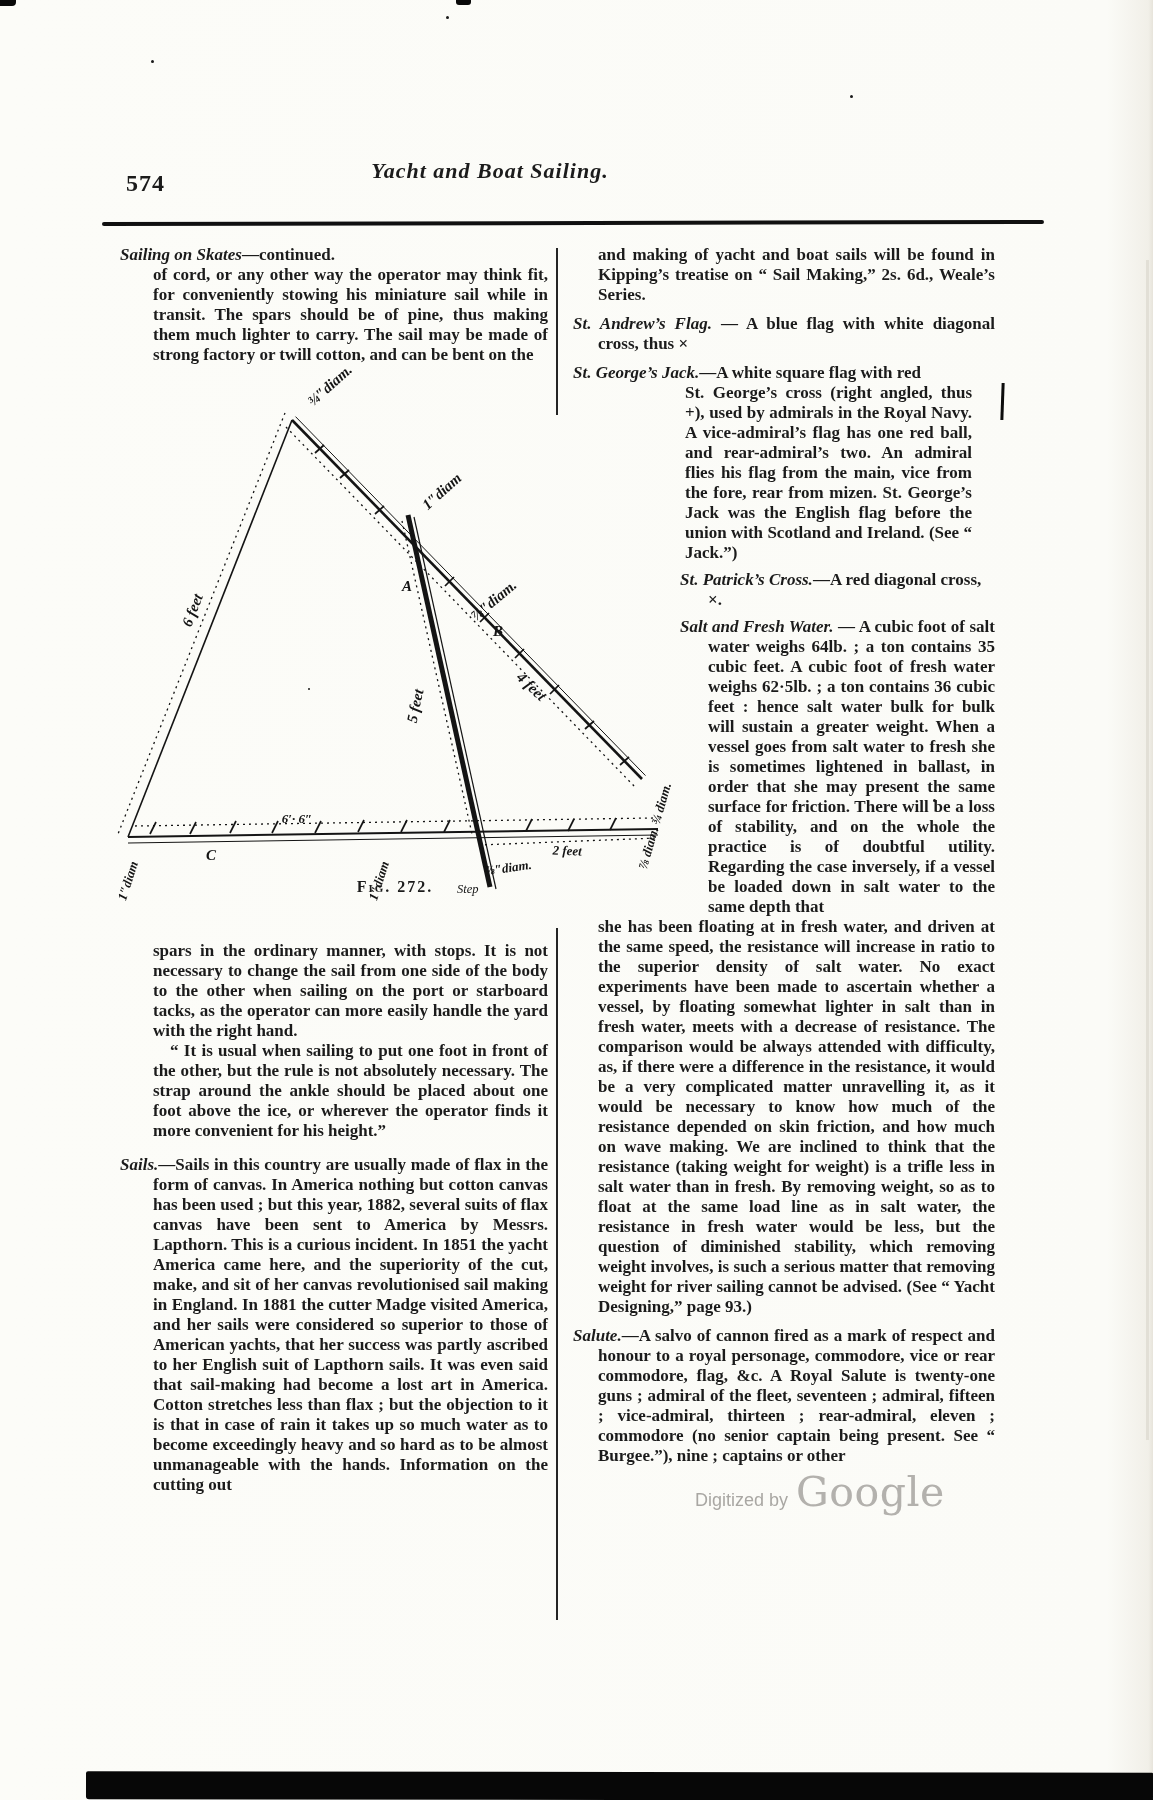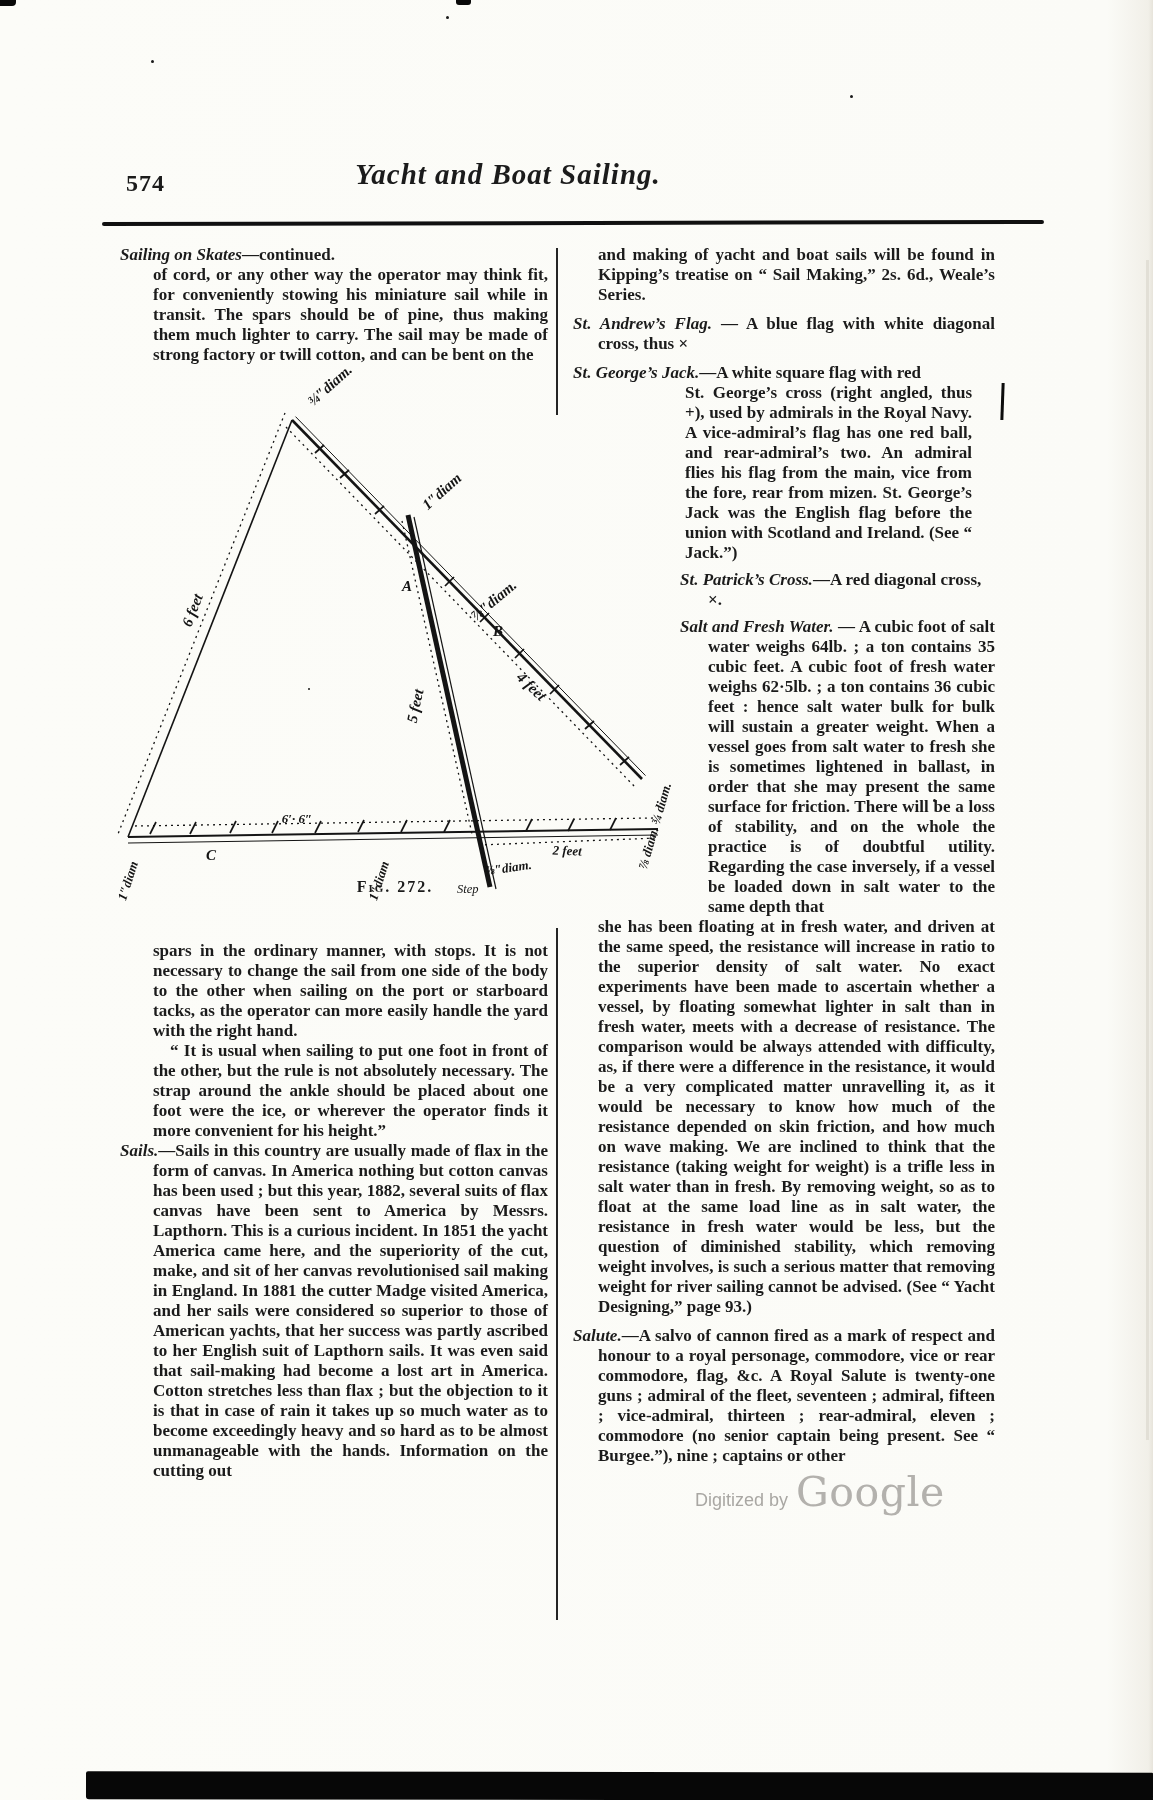--- a/index.html
+++ b/index.html
@@ -7,22 +7,22 @@
     font-family: "Liberation Serif", "DejaVu Serif", serif;
     background:#ffffff;
   }
   #page {
     position:relative; width:1153px; height:1800px;
     background: linear-gradient(90deg, #fcfcf8 0%, #fbfbf7 96%, #f1efe8 99.6%, #e7e4db 100%);
     color:#1b1b1b;
   }
   
   #page-number { position:absolute; left:126px; top:170px; font-size:24px; font-weight:bold; letter-spacing:1px; }
-  #page-title  { position:absolute; left:268px; top:158px; width:480px; text-align:center;
-                 font-size:29px; font-weight:bold; font-style:italic; letter-spacing:1px; }
+  #page-title  { position:absolute; left:250px; top:158px; width:480px; text-align:center;
+                 font-size:22px; font-weight:bold; font-style:italic; letter-spacing:1px; }
   #header-rule { position:absolute; left:102px; top:221px; width:942px; height:4px; background:#101010;
                  transform:rotate(-0.12deg); border-radius:2px; }
   
   .col { position:absolute; top:245px; font-size:17px; line-height:20px; font-weight:bold; }
   #left-col  { left:120px; width:428px; }
   #right-col { left:573px; width:422px; }
   .jus { text-align:justify; }
   .body-ind { margin-left:33px; width:395px; }
   .hang-l { width:428px; padding-left:33px; text-indent:-33px; box-sizing:border-box; }
   .ind-r  { margin-left:25px; width:397px; }
@@ -144,23 +144,23 @@
         <text class="flab-sm" text-anchor="middle" x="278" y="525" transform="rotate(-72 278 525)">1″diam</text>
         <text class="flab-sm" text-anchor="middle" x="404" y="515" transform="rotate(-8 404 515)">⅞″diam.</text>
         <text class="flab-step" x="352" y="536">Step</text>
         <text class="flab-sm" text-anchor="middle" x="554" y="470" transform="rotate(-74 554 470)">⅞ diam. ¾ diam.</text>
       </svg>
       <div id="fig-caption">Fig. 272.</div>
     </div>
 
     <div class="body-ind jus" style="margin-top:4px">spars in the ordinary manner, with stops.  It is not necessary to change the sail from one side of the body to the other when sailing on the port or starboard tacks, as the operator can more easily handle the yard with the right hand.</div>
 
-    <div class="body-ind jus" style="text-indent:17px">“ It is usual when sailing to put one foot in front of the other, but the rule is not absolutely necessary.  The strap around the ankle should be placed about one foot were the ice, or wherever the operator finds it more convenient for his height.”</div>
-
-    <div class="hang-l jus" style="margin-top:0">
+    <div class="body-ind jus" style="text-indent:17px">“ It is usual when sailing to put one foot in front of the other, but the rule is not absolutely necessary.  The strap around the ankle should be placed about one foot above the ice, or wherever the operator finds it more convenient for his height.”</div>
+
+    <div class="hang-l jus" style="margin-top:14px">
       <span class="ehead">Sails.</span><span>—Sails in this country are usually made of flax in the form of canvas.  In America nothing but cotton canvas has been used ; but this year, 1882, several suits of flax canvas have been sent to America by Messrs. Lapthorn.  This is a curious incident.  In 1851 the yacht America came here, and the superiority of the cut, make, and sit of her canvas revolutionised sail making in England. In 1881 the cutter Madge visited America, and her sails were considered so superior to those of American yachts, that her success was partly ascribed to her English suit of Lapthorn sails.  It was even said that sail-making had become a lost art in America. Cotton stretches less than flax ; but the objection to it is that in case of rain it takes up so much water as to become exceedingly heavy and so hard as to be almost unmanageable with the hands.  Information on the cutting out</span>
     </div>
   </div>
 
   <div id="right-col" class="col">
 
     <div class="ind-r jus">and making of yacht and boat sails will be found in Kipping’s treatise on “ Sail Making,” 2s. 6d., Weale’s Series.</div>
 
     <div class="hang-r jus" style="margin-top:9px">
       <span class="ehead">St. Andrew’s Flag.</span><span> — A blue flag with white diagonal cross, thus ×</span>

